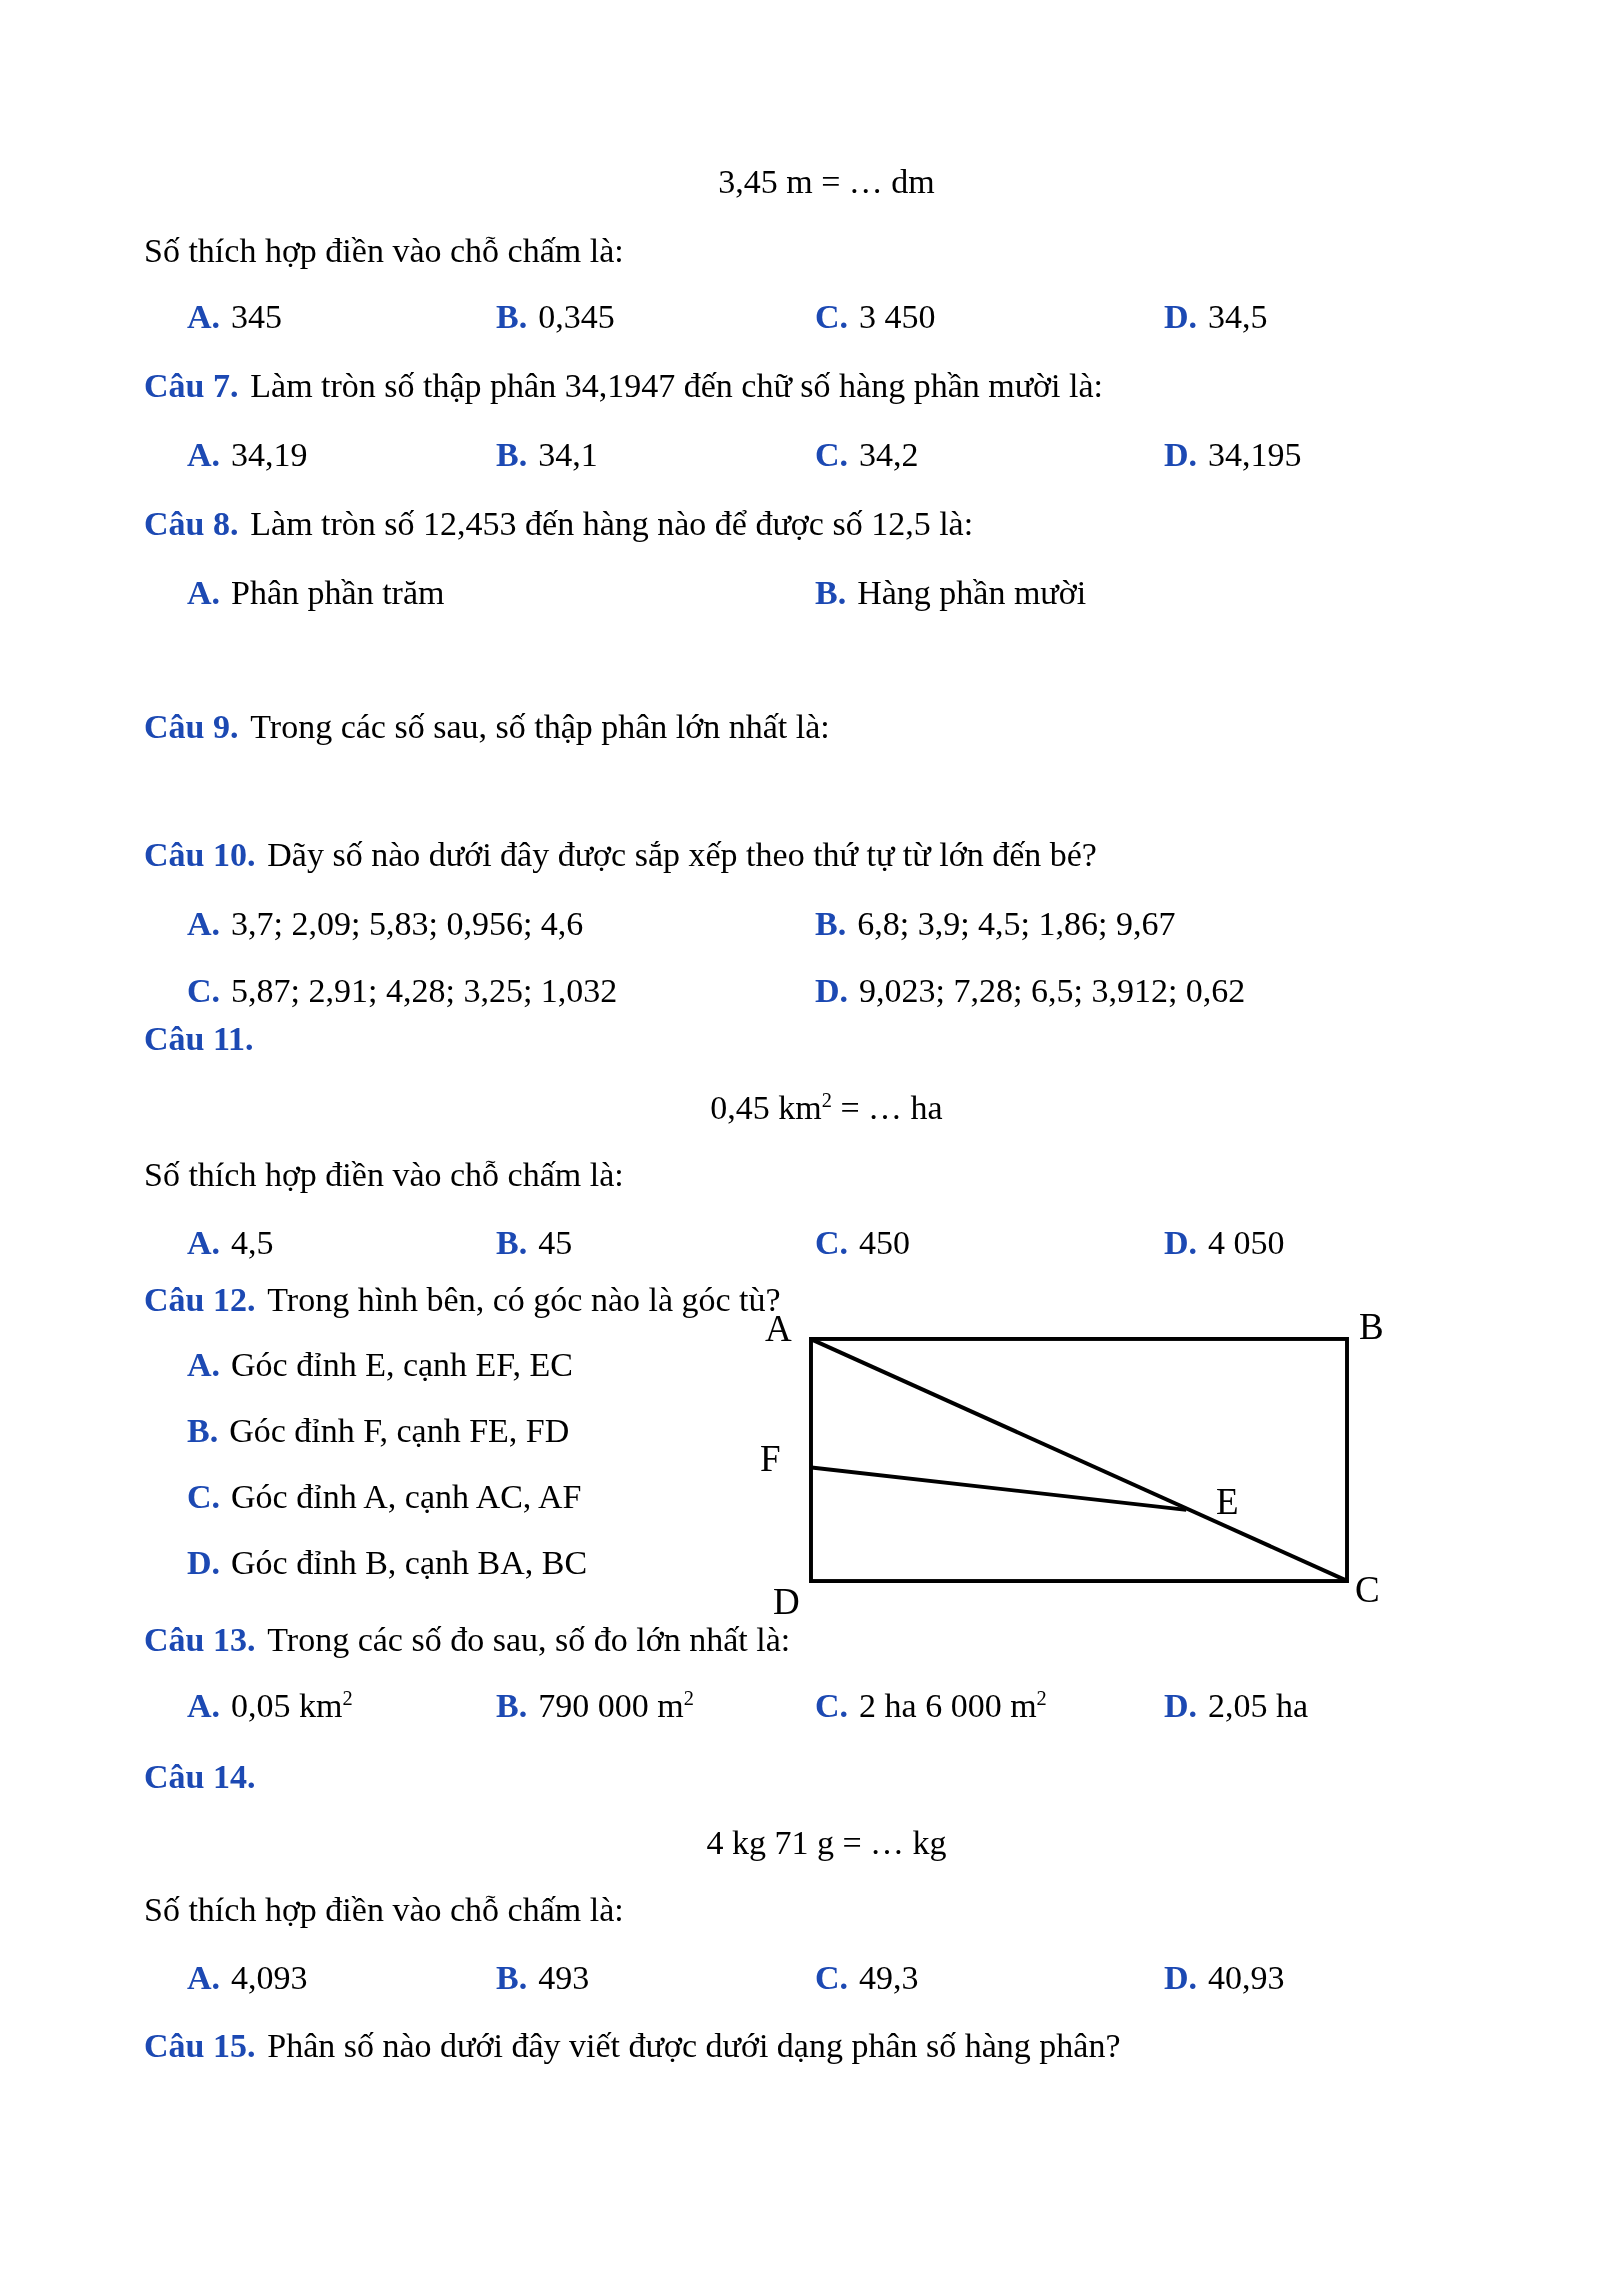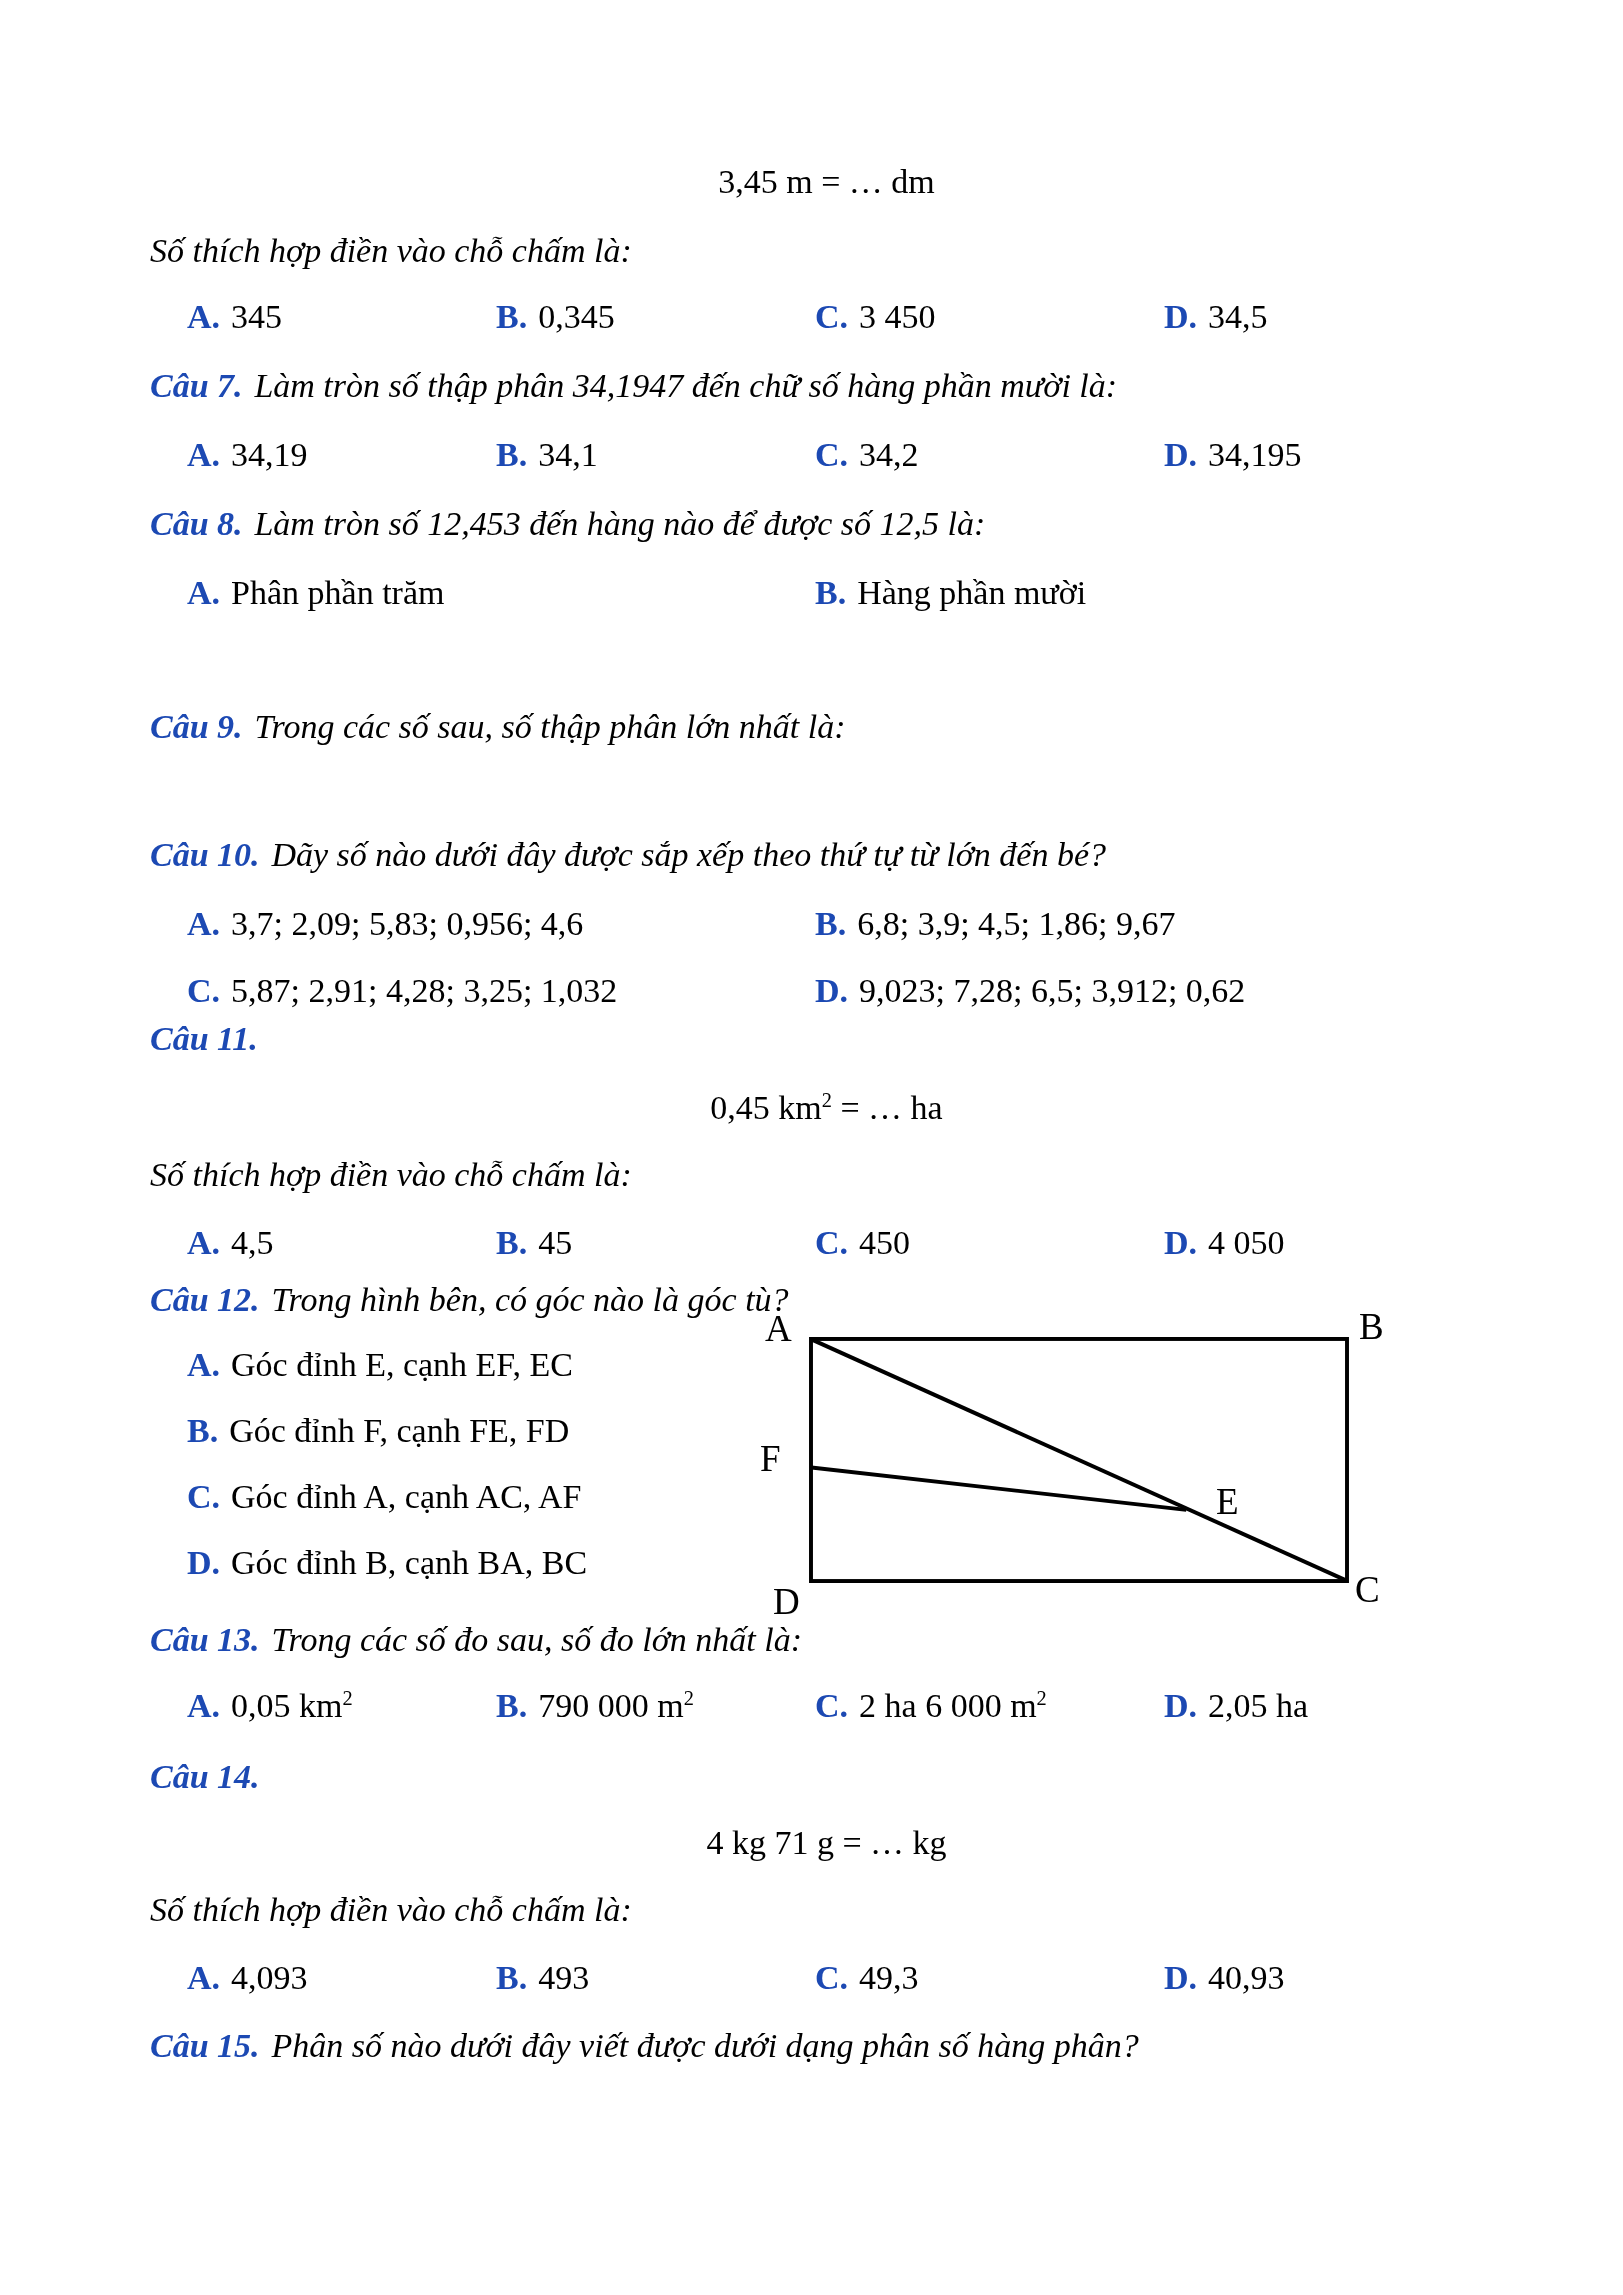--- a/index.html
+++ b/index.html
@@ -5,21 +5,21 @@
   html,body { margin:0; padding:0; background:#ffffff; }
   :root { --accent:#1C49B3; }
   .page {
     position:relative;
     width:1623px; height:2295px;
     background:#ffffff;
     font-family:"Liberation Serif","DejaVu Serif",serif;
     font-size:34px; color:#000;
     overflow:hidden;
   }
-  .row { position:absolute; left:150px; white-space:nowrap; line-height:1.25;font-style:italic; }
+  .row { position:absolute; left:144px; white-space:nowrap; line-height:1.25; }
   .center { position:absolute; left:15px; width:1623px; text-align:center; white-space:nowrap; line-height:1.25; }
   .qlabel { color:var(--accent); font-weight:bold; margin-right:11.8px; }
   .optrow { position:absolute; left:0; top:0; width:1623px; height:47px;margin-left:8px; }
   .opt { position:absolute; white-space:nowrap; line-height:1.25; }
   .opt .l { color:var(--accent); font-weight:bold; margin-right:11px; }
   sup { font-size:20.4px; line-height:0; }
   .fig-label { position:absolute; font-size:37px; line-height:1; }
   .ca { left:179px; } .cb { left:488px; } .cc { left:807px; } .cd { left:1156px; }
 </style>
 </head>

